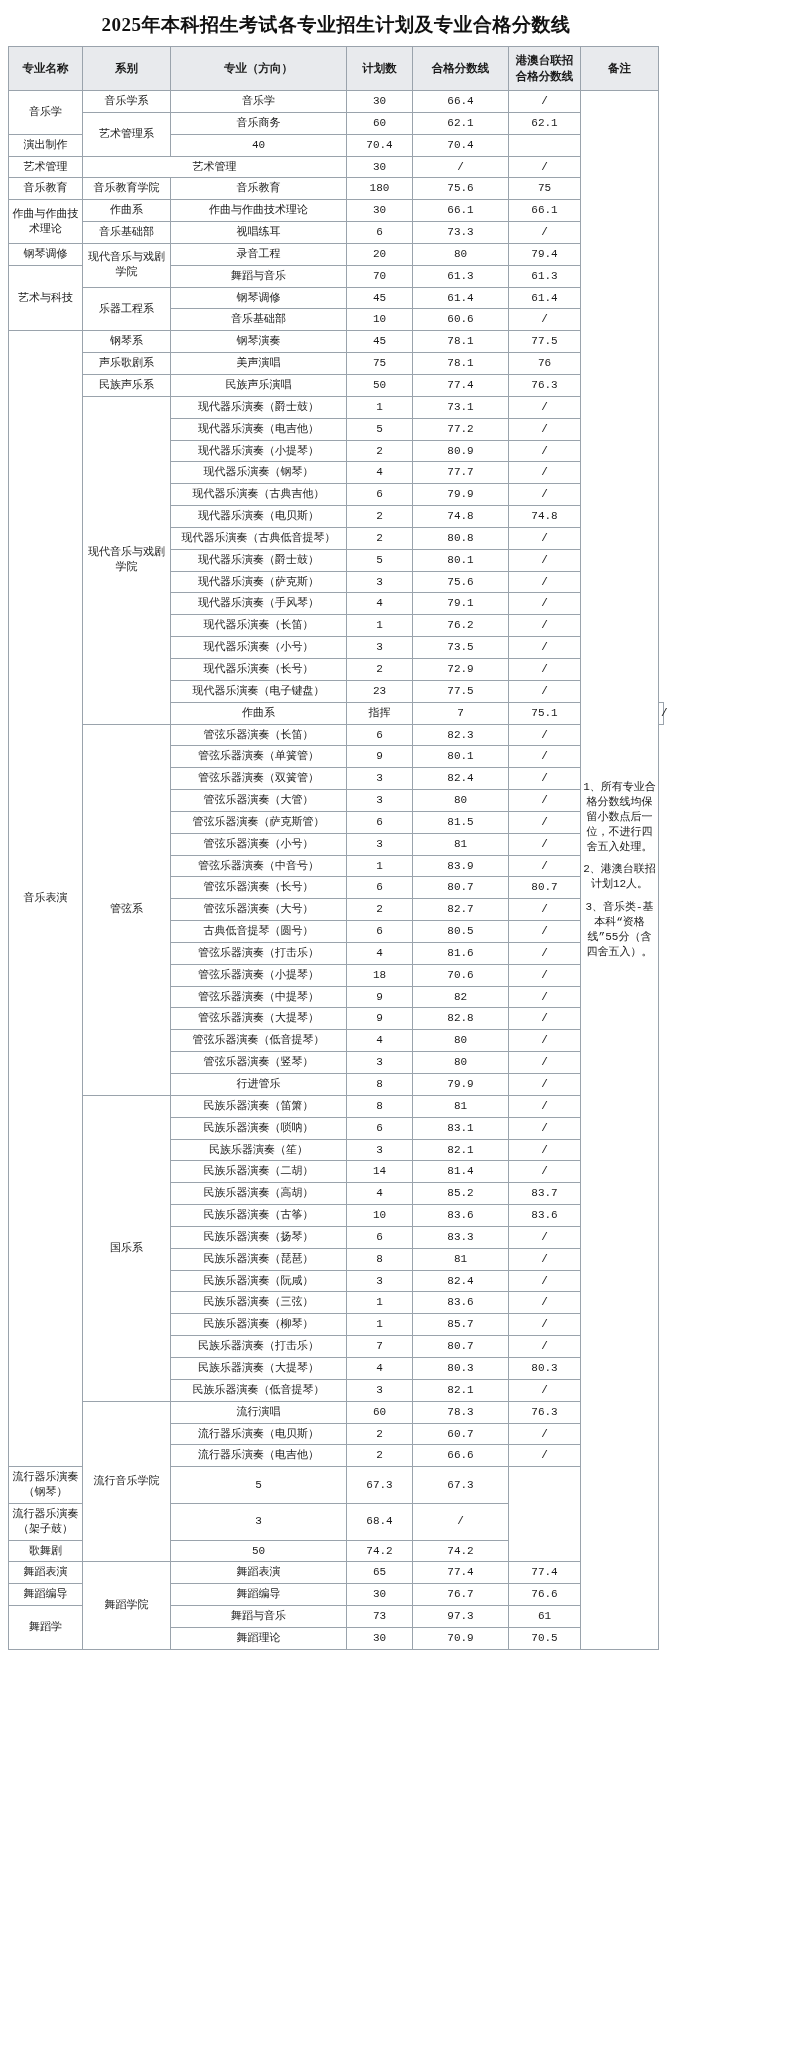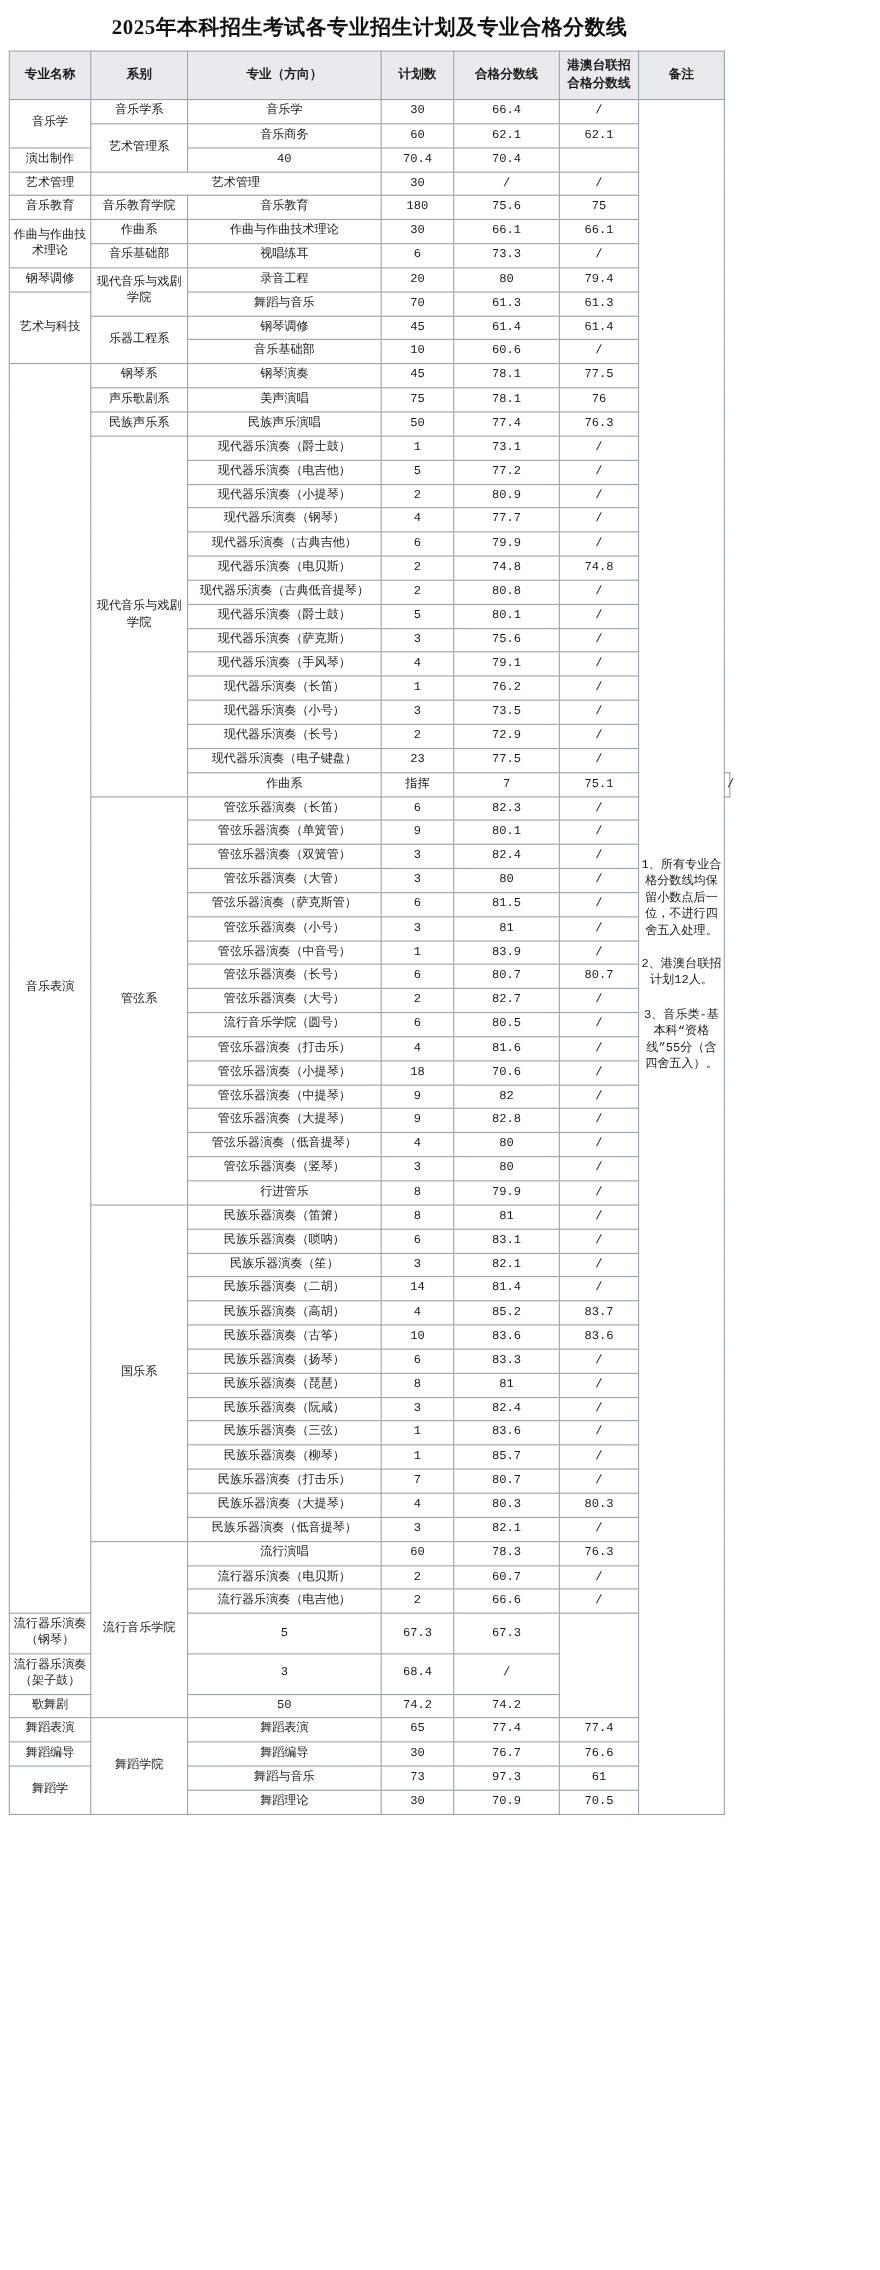--- a/index.html
+++ b/index.html
@@ -47,21 +47,21 @@
   }
   td.shade, th.shade { background: #eef0f2; }
   .note-cell {
     font-size: 9.5px;
     line-height: 1.5;
     text-align: left;
     vertical-align: top;
     padding: 5px 4px;
     background: #ffffff;
   }
-  .note-cell p { margin: 16px 0 8px 0; }
+  .note-cell p { margin: 0 0 8px 0; }
   .note-cell p:last-child { margin-bottom: 0; }
   .cat { background: #eef0f2; font-size: 11px; }
   .dept { background: #f2f4f5; font-size: 11px; }
   .major { background: #ffffff; font-size: 11px; }
   .num { font-size: 11px; }
   col.c0 { width: 74px; }
   col.c1 { width: 88px; }
   col.c2 { width: 176px; }
   col.c3 { width: 66px; }
   col.c4 { width: 96px; }
@@ -343,21 +343,21 @@
           <td class="num">80.7</td>
           <td class="num">80.7</td>
         </tr>
         <tr>
           <td class="major">管弦乐器演奏（大号）</td>
           <td class="num">2</td>
           <td class="num">82.7</td>
           <td class="num">/</td>
         </tr>
         <tr>
-          <td class="major">流行音乐学院（圆号）</td>
+          <td class="major">古典低音提琴（圆号）</td>
           <td class="num">6</td>
           <td class="num">80.5</td>
           <td class="num">/</td>
         </tr>
         <tr>
           <td class="major">管弦乐器演奏（打击乐）</td>
           <td class="num">4</td>
           <td class="num">81.6</td>
           <td class="num">/</td>
         </tr>

